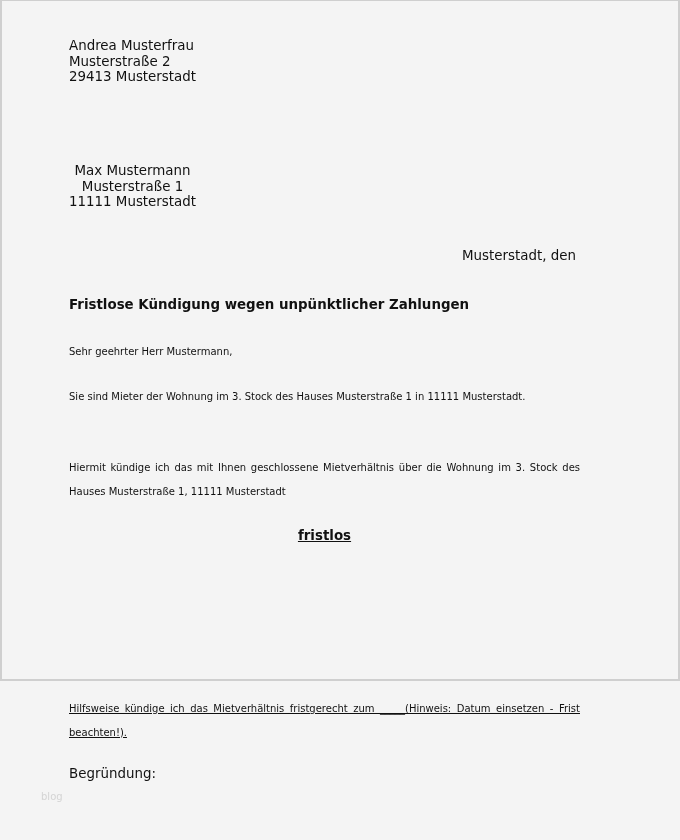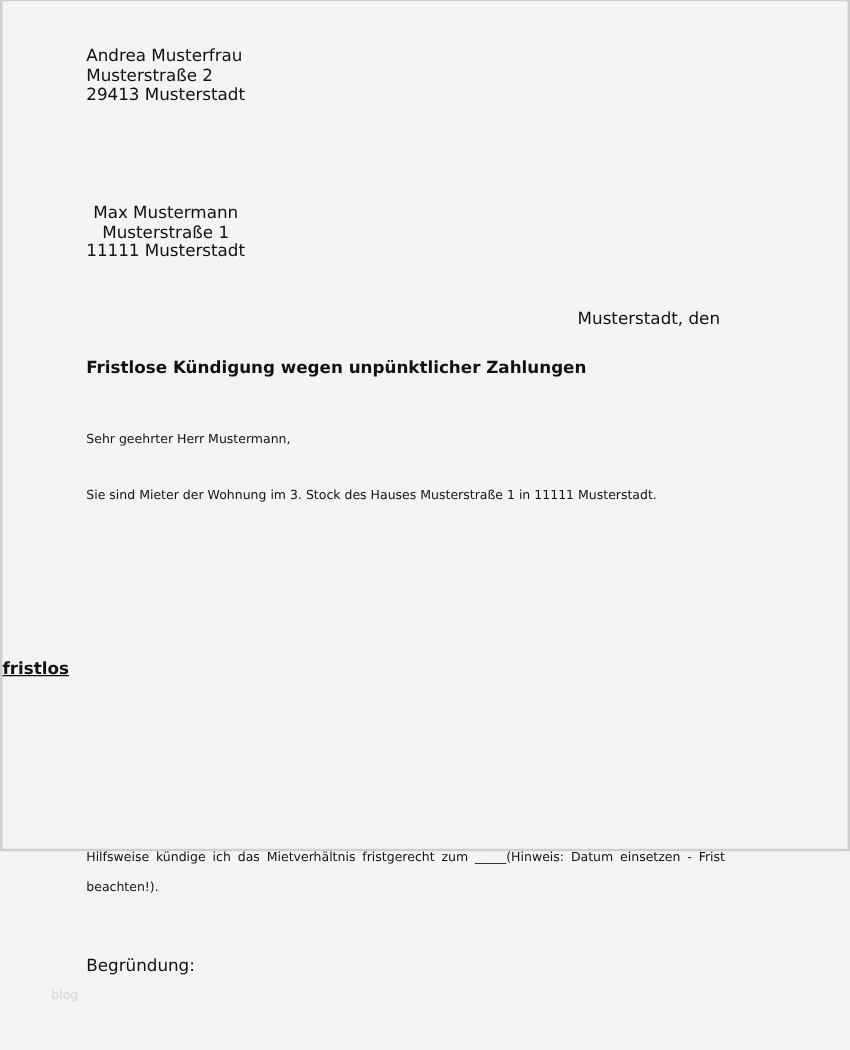--- a/index.html
+++ b/index.html
@@ -14,35 +14,35 @@
       width: 680px; height: 681px;
       box-sizing: border-box;
       border: 2px solid #cfcfcf;
       border-top-width: 1px;
       background: #f4f4f4;
     }
     .block { position: absolute; left: 67px; font-size: 13.4px; line-height: 15.5px; }
     .sender { top: 37px; }
     .recipient { top: 162px; text-align: center; }
     .date { position: absolute; top: 247px; right: 102px; font-size: 13.4px; }
-    .subject { position: absolute; top: 286px; left: 67px; font-size: 13.4px; font-weight: bold; }
+    .subject { position: absolute; top: 296px; left: 67px; font-size: 13.4px; font-weight: bold; }
     .para {
       position: absolute; left: 67px; width: 511px;
       font-size: 10px; line-height: 23.5px;
       text-align: justify;
     }
     .salutation { top: 339px; }
     .p1 { top: 384px; }
     .p2 { top: 455px; }
     .fristlos {
-      position: absolute; top: 527px; left: 0; width: 645px; text-align: left;
+      position: absolute; top: 527px; left: 0; width: 645px; text-align: center;
       font-size: 13.4px; font-weight: bold; text-decoration: underline;
     }
     .p3 { top: 572px; }
-    .p4 { top: 674px; }
+    .p4 { top: 696px; text-decoration: underline; }
     .begruendung { position: absolute; top: 765px; left: 67px; font-size: 13.4px; font-weight: normal; text-align: right; }
     .watermark { position: absolute; top: 790px; left: 39px; font-size: 10px; color: #d4d4d4; }
     .line { display: block; }
   </style>
 </head>
 <body>
 
 <div class="page">
   <div class="block sender">
     <span class="line">Andrea Musterfrau</span>
@@ -57,20 +57,21 @@
   </div>
 
   <div class="date">Musterstadt, den</div>
 
   <div class="subject">Fristlose Kündigung wegen unpünktlicher Zahlungen</div>
 
   <div class="para salutation">Sehr geehrter Herr Mustermann,</div>
 
   <div class="para p1">Sie sind Mieter der Wohnung im 3. Stock des Hauses Musterstraße 1 in 11111 Musterstadt.</div>
 
+  <div class="para p2">Hiermit kündige ich das mit Ihnen geschlossene Mietverhältnis über die Wohnung im 3. Stock des Hauses Musterstraße 1, 11111 Musterstadt</div>
 
   <div class="fristlos">fristlos</div>
 
 
   <div class="para p4">Hilfsweise kündige ich das Mietverhältnis fristgerecht zum _____(Hinweis: Datum einsetzen - Frist beachten!).</div>
 
   <div class="begruendung">Begründung:</div>
 
   <div class="watermark">blog</div>
 </div>

